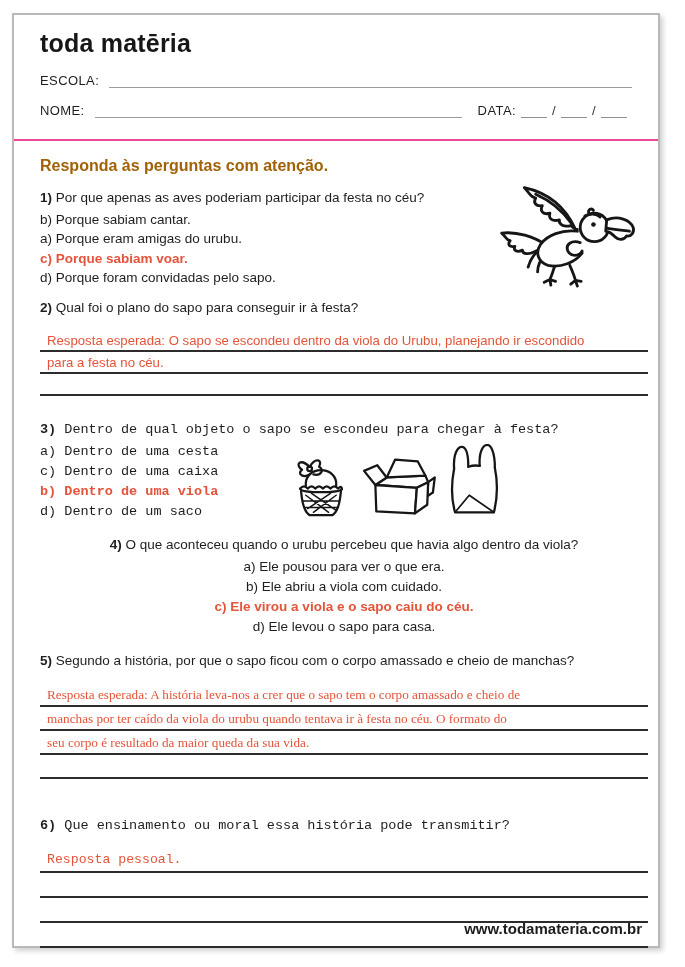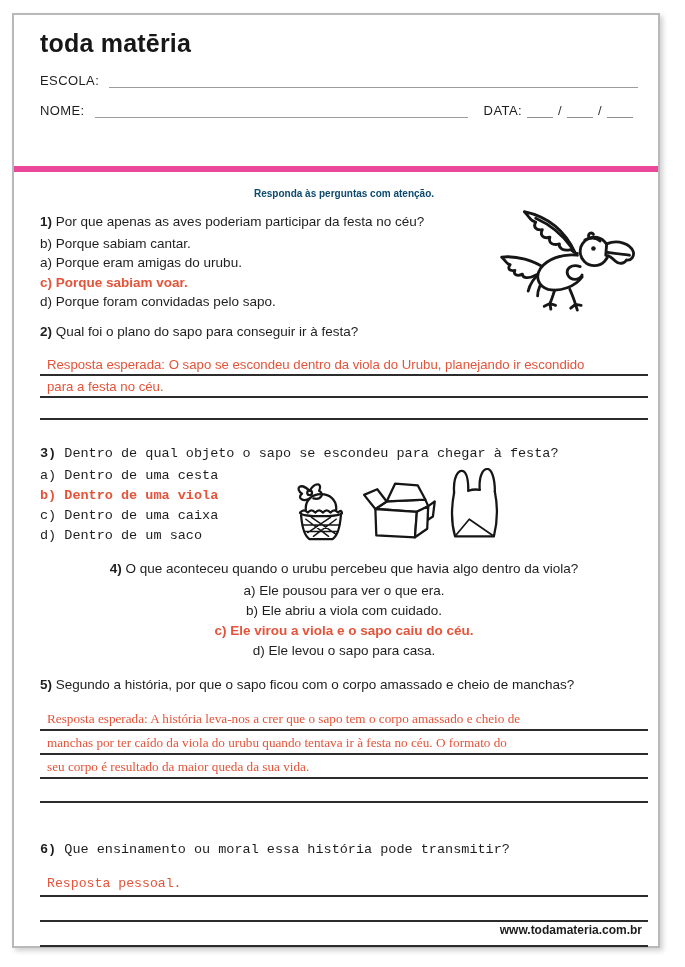--- a/index.html
+++ b/index.html
@@ -2,49 +2,49 @@
 <html style="--accent: #E3543A; --text: #1E1E1E; --line: #2C2C2C; --header_line: #9C9C9C; --border: #B9B9B9;"><head>
 <meta charset="utf-8">
 <style>
   :root { --accent:#E3543A; --text:#1E1E1E; --line:#2C2C2C; --header_line:#9C9C9C; --border:#B9B9B9; }
   * { box-sizing:border-box; }
   html,body { margin:0; padding:0; background:#fff; }
   body { width:685px; height:967px; font-family:"Liberation Sans",sans-serif; color:var(--text); position:relative; }
   .sheet { position:absolute; left:12px; top:13px; width:648px; height:935px; border:2px solid var(--border);
            background:#fff; box-shadow:3px 3px 5px rgba(0,0,0,.18); }
   
-  .hdr { height:157px; border-bottom:6px solid #ec4899; padding:14px 20px 0 26px; }
+  .hdr { height:126px; border-bottom:2px solid #ec4899; padding:14px 26px 0 26px; }
   .logo { font-size:25px; font-weight:bold; letter-spacing:.2px; color:#171717; }
   .frow { display:flex; align-items:center; margin-top:15px; font-size:13px; letter-spacing:.4px; }
   .fline { flex:1; border-bottom:1.5px solid var(--header_line); height:14px; margin-left:10px; }
   .dlabel { margin-left:16px; }
   .dseg { width:26px; border-bottom:1.5px solid #8E8E8E; height:14px; margin:0 5px; }
   .dslash { color:#333; }
   
   .content { position:relative; padding:16px 10px 0 26px; }
-  .title { text-align:center; font-size:10px; font-weight:bold; color:#0c4a6e; }
+  .title { text-align:left; font-size:16px; font-weight:bold; color:#a16207; }
   .q { position:relative; font-size:13.5px; }
   .q1{ margin-top:13px; } .q2{ margin-top:10px; } .q3{ margin-top:24px;font-family:Liberation Mono, monospace; }
   .q4{ margin-top:13px;text-align:center; } .q5{ margin-top:14px; } .q6{ margin-top:37px;font-family:Liberation Mono, monospace; }
   .qline { line-height:19px; }
   .qnum { font-weight:bold; }
   .opts { margin-top:3px; }
   .opt { line-height:19.4px; }
   .q3 .opt, .q4 .opt { line-height:20px; }
   .opt.correct { color:var(--accent); font-weight:bold; }
   .answers { margin-top:13px; }
   .ans-line { height:22px; line-height:21px; border-bottom:2px solid var(--line); color:var(--accent);
               font-size:13.2px; padding-left:7px; overflow:hidden; white-space:nowrap; }
   .q5 .ans-line { height:24px; line-height:23px;font-family:Liberation Serif, serif; }
   .q6 .ans-line { height:25px; line-height:24px; }
   
   .vulture-wrap { position:absolute; right:6px; top:-6px; }
   .objects-row { position:absolute; left:252px; top:24px; display:flex; gap:10px; align-items:flex-end; }
   svg.lineart { stroke:#161616; fill:none; stroke-linecap:round; stroke-linejoin:round; }
-  .footer { position:absolute; right:16px; bottom:9px; font-size:12px; font-weight:bold; color:#1C1C1C; }
+  .footer { position:absolute; right:16px; bottom:9px; font-size:15px; font-weight:bold; color:#1C1C1C; }
 </style>
 </head>
 <body>
 
 <div class="sheet">
 
   <div class="hdr">
     <div class="logo">toda matēria</div>
     <div class="frow">
       <span>ESCOLA:</span>
@@ -150,27 +150,27 @@
       </div>
       <div class="qline">
         <span class="qnum">3)</span>
         <span>Dentro de qual objeto o sapo se escondeu para chegar à festa?</span>
       </div>
       <div class="opts">
         <div class="opt">
           <span>a)</span>
           <span>Dentro de uma cesta</span>
         </div>
+        <div class="opt">
+          <span>c)</span>
+          <span>Dentro de uma caixa</span>
+        </div>
         <div class="opt correct">
           <span>b)</span>
           <span>Dentro de uma viola</span>
-        </div>
-        <div class="opt">
-          <span>c)</span>
-          <span>Dentro de uma caixa</span>
         </div>
         <div class="opt">
           <span>d)</span>
           <span>Dentro de um saco</span>
         </div>
       </div>
     </div>
 
     <div class="q q4">
       <div class="qline">

